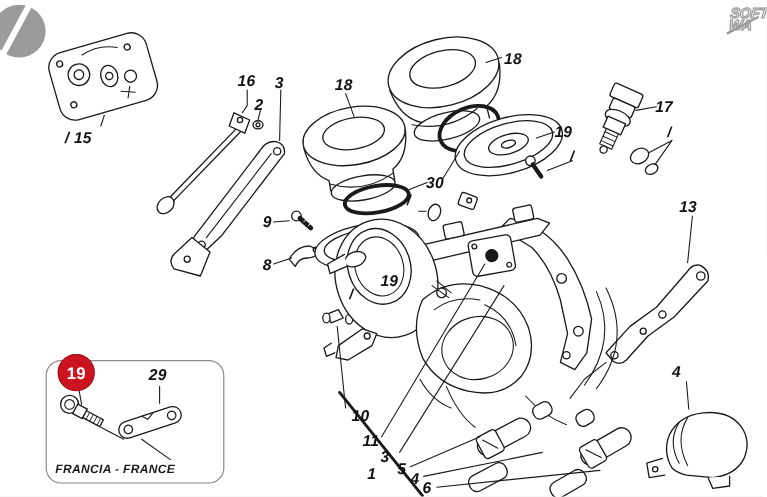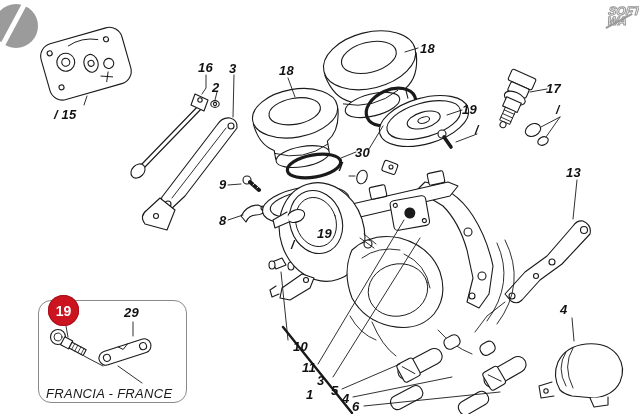--- a/index.html
+++ b/index.html
@@ -20,22 +20,22 @@
     position:absolute;left:48px;top:295px;width:31px;height:31px;border-radius:50%;
     background:#cc1421;color:#fff;font-weight:bold;font-size:14px;
     display:flex;align-items:center;justify-content:center;z-index:5;
     box-shadow:0 0 0 1px #a80f1a inset;
   }
   .inset-box{
     position:absolute;left:38px;top:300px;width:147px;height:101px;
     border:1.6px solid #8a8a8a;border-radius:13px;z-index:1;
   }
   .inset-caption{
-    position:absolute;left:46px;top:386px;font-weight:normal;font-style:italic;
-    font-size:13px;color:#1a1a1a;letter-spacing:.3px;z-index:2;
+    position:absolute;left:46px;top:386px;font-weight:bold;font-style:italic;
+    font-size:10px;color:#1a1a1a;letter-spacing:.3px;z-index:2;
   }
   .watermark{
     position:absolute;left:608px;top:6px;z-index:3;color:#ffffff;
     -webkit-text-stroke:1px #9a9a9a;text-shadow:0 0 1px #9a9a9a;
     font-weight:bold;font-style:italic;font-size:12px;line-height:10px;
     transform:skewX(-6deg);
   }
   .watermark .wline{display:block;}
   .watermark-slash{
     position:absolute;left:604px;top:20px;width:30px;height:2px;background:#9a9a9a;

